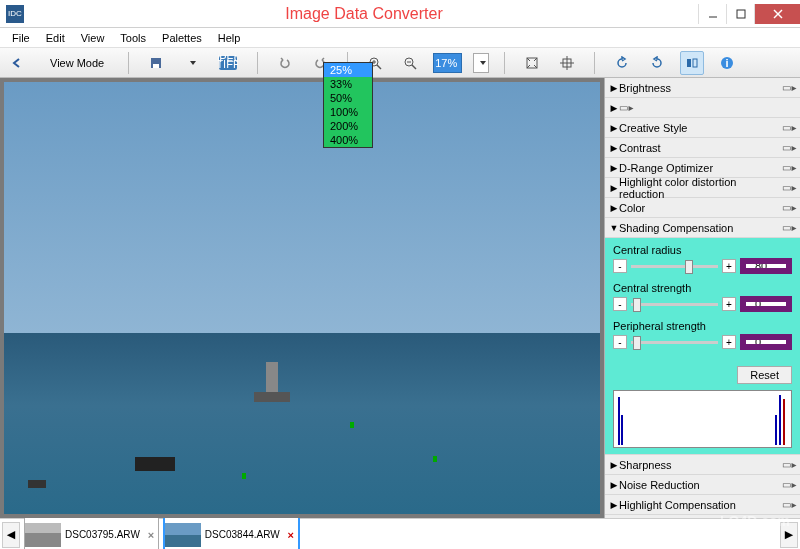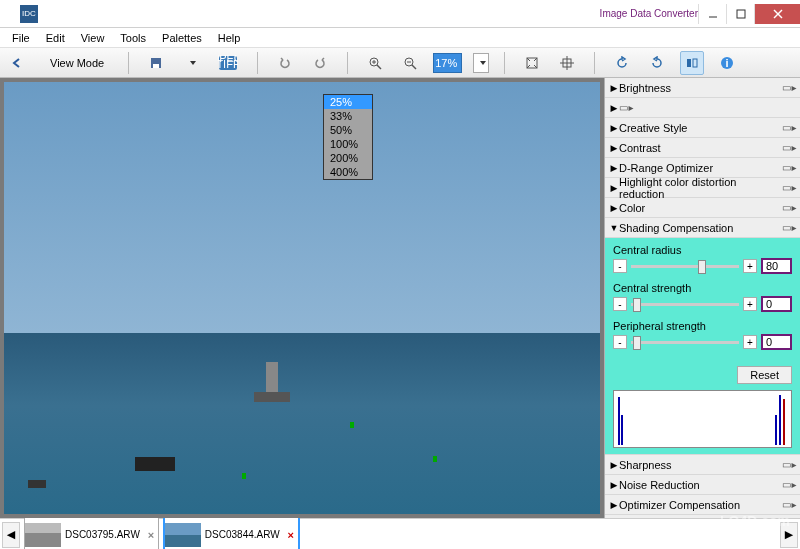--- a/index.html
+++ b/index.html
@@ -1,33 +1,33 @@
 <!DOCTYPE html>
 <html><head>
 <meta charset="utf-8">
 <style>
 * { box-sizing: border-box; margin: 0; padding: 0; font-family: "Segoe UI", Tahoma, sans-serif; font-size: 11px; }
 body { width: 800px; height: 549px; background: #fff; overflow: hidden; position: relative; }
 .titlebar { height: 28px; background: #fff; border-bottom: 1px solid #d0d0d0; display: flex; align-items: center; }
-.titlebar .app-icon { width: 18px; height: 18px; background: #2a5a8c; margin: 0 20px; display: flex; align-items: center; justify-content: center; color: #fff; font-size: 8px; }
-.titlebar .title { flex: 1; text-align: right; font-size: 10px; color: #701a75; }
+.titlebar .app-icon { width: 18px; height: 18px; background: #2a5a8c; margin: 0 6px; display: flex; align-items: center; justify-content: center; color: #fff; font-size: 8px; }
+.titlebar .title { flex: 1; text-align: center; font-size: 16px; color: #ef4444; }
 .titlebar .win-btns { display: flex; }
 .titlebar .win-btn { width: 28px; height: 20px; display: flex; align-items: center; justify-content: center; border-left: 1px solid #ddd; }
 .titlebar .win-close { background: #c75050; color: #fff; width: 46px; }
 .menubar { height: 20px; background: #fff; display: flex; align-items: center; padding: 0 4px; border-bottom: 1px solid #e0e0e0; }
 .menubar .menu-item { padding: 2px 8px; cursor: default; }
 .toolbar { height: 30px; background: linear-gradient(#fafafa,#e8e8e8); border-bottom: 1px solid #bbb; display: flex; align-items: center; padding: 0 6px; gap: 11px; }
 .tb-sep { width: 1px; height: 22px; background: #bbb; margin: 0 4px; }
 .tb-btn { min-width: 24px; height: 24px; border: 1px solid transparent; display: flex; align-items: center; justify-content: center; padding: 0 3px; border-radius: 2px; }
 .tb-btn.active { background: #cfe6f8; border-color: #8fbbe0; }
 .view-mode { padding: 0 8px; }
 .arrow-down { width: 0; height: 0; border-left: 3px solid transparent; border-right: 3px solid transparent; border-top: 4px solid #333; margin-left: 3px; }
 .zoom-box { width: 29px; height: 20px; background: #3a8de0; color: #fff; display: flex; align-items: center; justify-content: flex-end; padding: 0 4px; border: 1px solid #2a6db0; }
 .zoom-dd-btn { width: 16px; height: 20px; background: #fff; border: 1px solid #aaa; display: flex; align-items: center; justify-content: center; }
-.zoom-dropdown { position: absolute; top: 94px; left: 323px; width: 50px; background: #a3a3a3; border: 1px solid #333; z-index: 100; }
+.zoom-dropdown { position: absolute; top: 62px; left: 323px; width: 50px; background: #22c55e; border: 1px solid #333; z-index: 100; }
 .zoom-dropdown .dd-item { padding: 1px 6px; }
 .zoom-dropdown .dd-item.sel { background: #3399ff; color: #fff; }
 .workarea { display: flex; height: 440px; }
 .canvas-area { width: 604px; background: #7a7a7a; position: relative; display: flex; flex-direction: column; }
 .canvas-content { flex: 1; background: #5a8fb0; margin: 4px; position: relative; overflow: hidden; }
 .sky { position: absolute; top: 0; left: 0; right: 0; height: 58%; background: linear-gradient(#6a9bc4,#8fb5d4); }
 .sea { position: absolute; bottom: 0; left: 0; right: 0; height: 42%; background: linear-gradient(#2a5a7a,#3a7090 40%,#2a6a8a); }
 .ship1 { position: absolute; bottom: 26%; left: 42%; width: 36px; height: 40px; }
 .ship1 .hull { position:absolute;bottom:0;width:36px;height:10px;background:#555;}
 .ship1 .tower{position:absolute;bottom:10px;left:12px;width:12px;height:30px;background:#888;}
@@ -39,21 +39,21 @@
 .panel-row .tri { width: 10px; text-align: center; font-size: 9px; }
 .panel-row .lbl { flex: 1; }
 .panel-row .ico { width: 14px; text-align: center; color: #555; font-size: 10px; }
 .panel-body { padding: 6px 8px; background: #5eead4; border-bottom: 1px solid #d8d8d8; }
 .slider-group { margin-bottom: 8px; }
 .slider-lbl { margin-bottom: 2px; }
 .slider-row { display: flex; align-items: center; gap: 4px; }
 .sq-btn { width: 14px; height: 14px; border: 1px solid #aaa; background: #fff; display: flex; align-items: center; justify-content: center; font-size: 10px; }
 .slider-track { flex: 1; height: 3px; background: #ccc; position: relative; }
 .slider-thumb { position: absolute; top: -5px; width: 8px; height: 14px; background: #eee; border: 1px solid #888; }
-.val-box { width: 31px; height: 16px; border: 2px solid #701a75; background: #fff; padding: 0 3px; }
+.val-box { width: 52px; height: 16px; border: 6px solid #701a75; background: #fff; padding: 0 9px; }
 .reset-row { display: flex; justify-content: flex-end; margin-top: 16px; }
 .reset-btn { padding: 2px 12px; border: 1px solid #aaa; background: #f0f0f0; }
 .histo { height: 58px; border: 1px solid #888; background: #fff; margin-top: 6px; position: relative; }
 .histo .bar { position: absolute; bottom: 2px; width: 2px; background: #00a; }
 .thumbstrip { height: 32px; background: #fff; border-top: 1px solid #ccc; display: flex; align-items: center; padding: 0 2px; gap: 4px; }
 .thumb-nav { width: 18px; height: 26px; border: 1px solid #ccc; background: #f4f4f4; display: flex; align-items: center; justify-content: center; }
 .thumb { height: 43px; border: 1px solid #aaa; display: flex; align-items: center; background: #fff; }
 .thumb.sel { border: 2px solid #3399ff; }
 .thumb .timg { width: 36px; height: 24px; background: linear-gradient(#6a9bc4 50%,#3a7090 50%); }
 .thumb .timg.bldg { background: linear-gradient(#bbb 40%,#888 40%); }
@@ -315,21 +315,21 @@
         <span class="lbl">Sharpness</span>
         <span class="ico">▭▸</span>
       </div>
     <div class="panel-row">
         <span class="tri">▶</span>
         <span class="lbl">Noise Reduction</span>
         <span class="ico">▭▸</span>
       </div>
     <div class="panel-row">
         <span class="tri">▶</span>
-        <span class="lbl">Optimizer Compensation</span>
+        <span class="lbl">Highlight Compensation</span>
         <span class="ico">▭▸</span>
       </div>
     <div class="panel-row">
         <span class="tri">▶</span>
         <span class="lbl">Tone Curve</span>
         <span class="ico">▭▸</span>
       </div>
 
   </div>
 </div>

